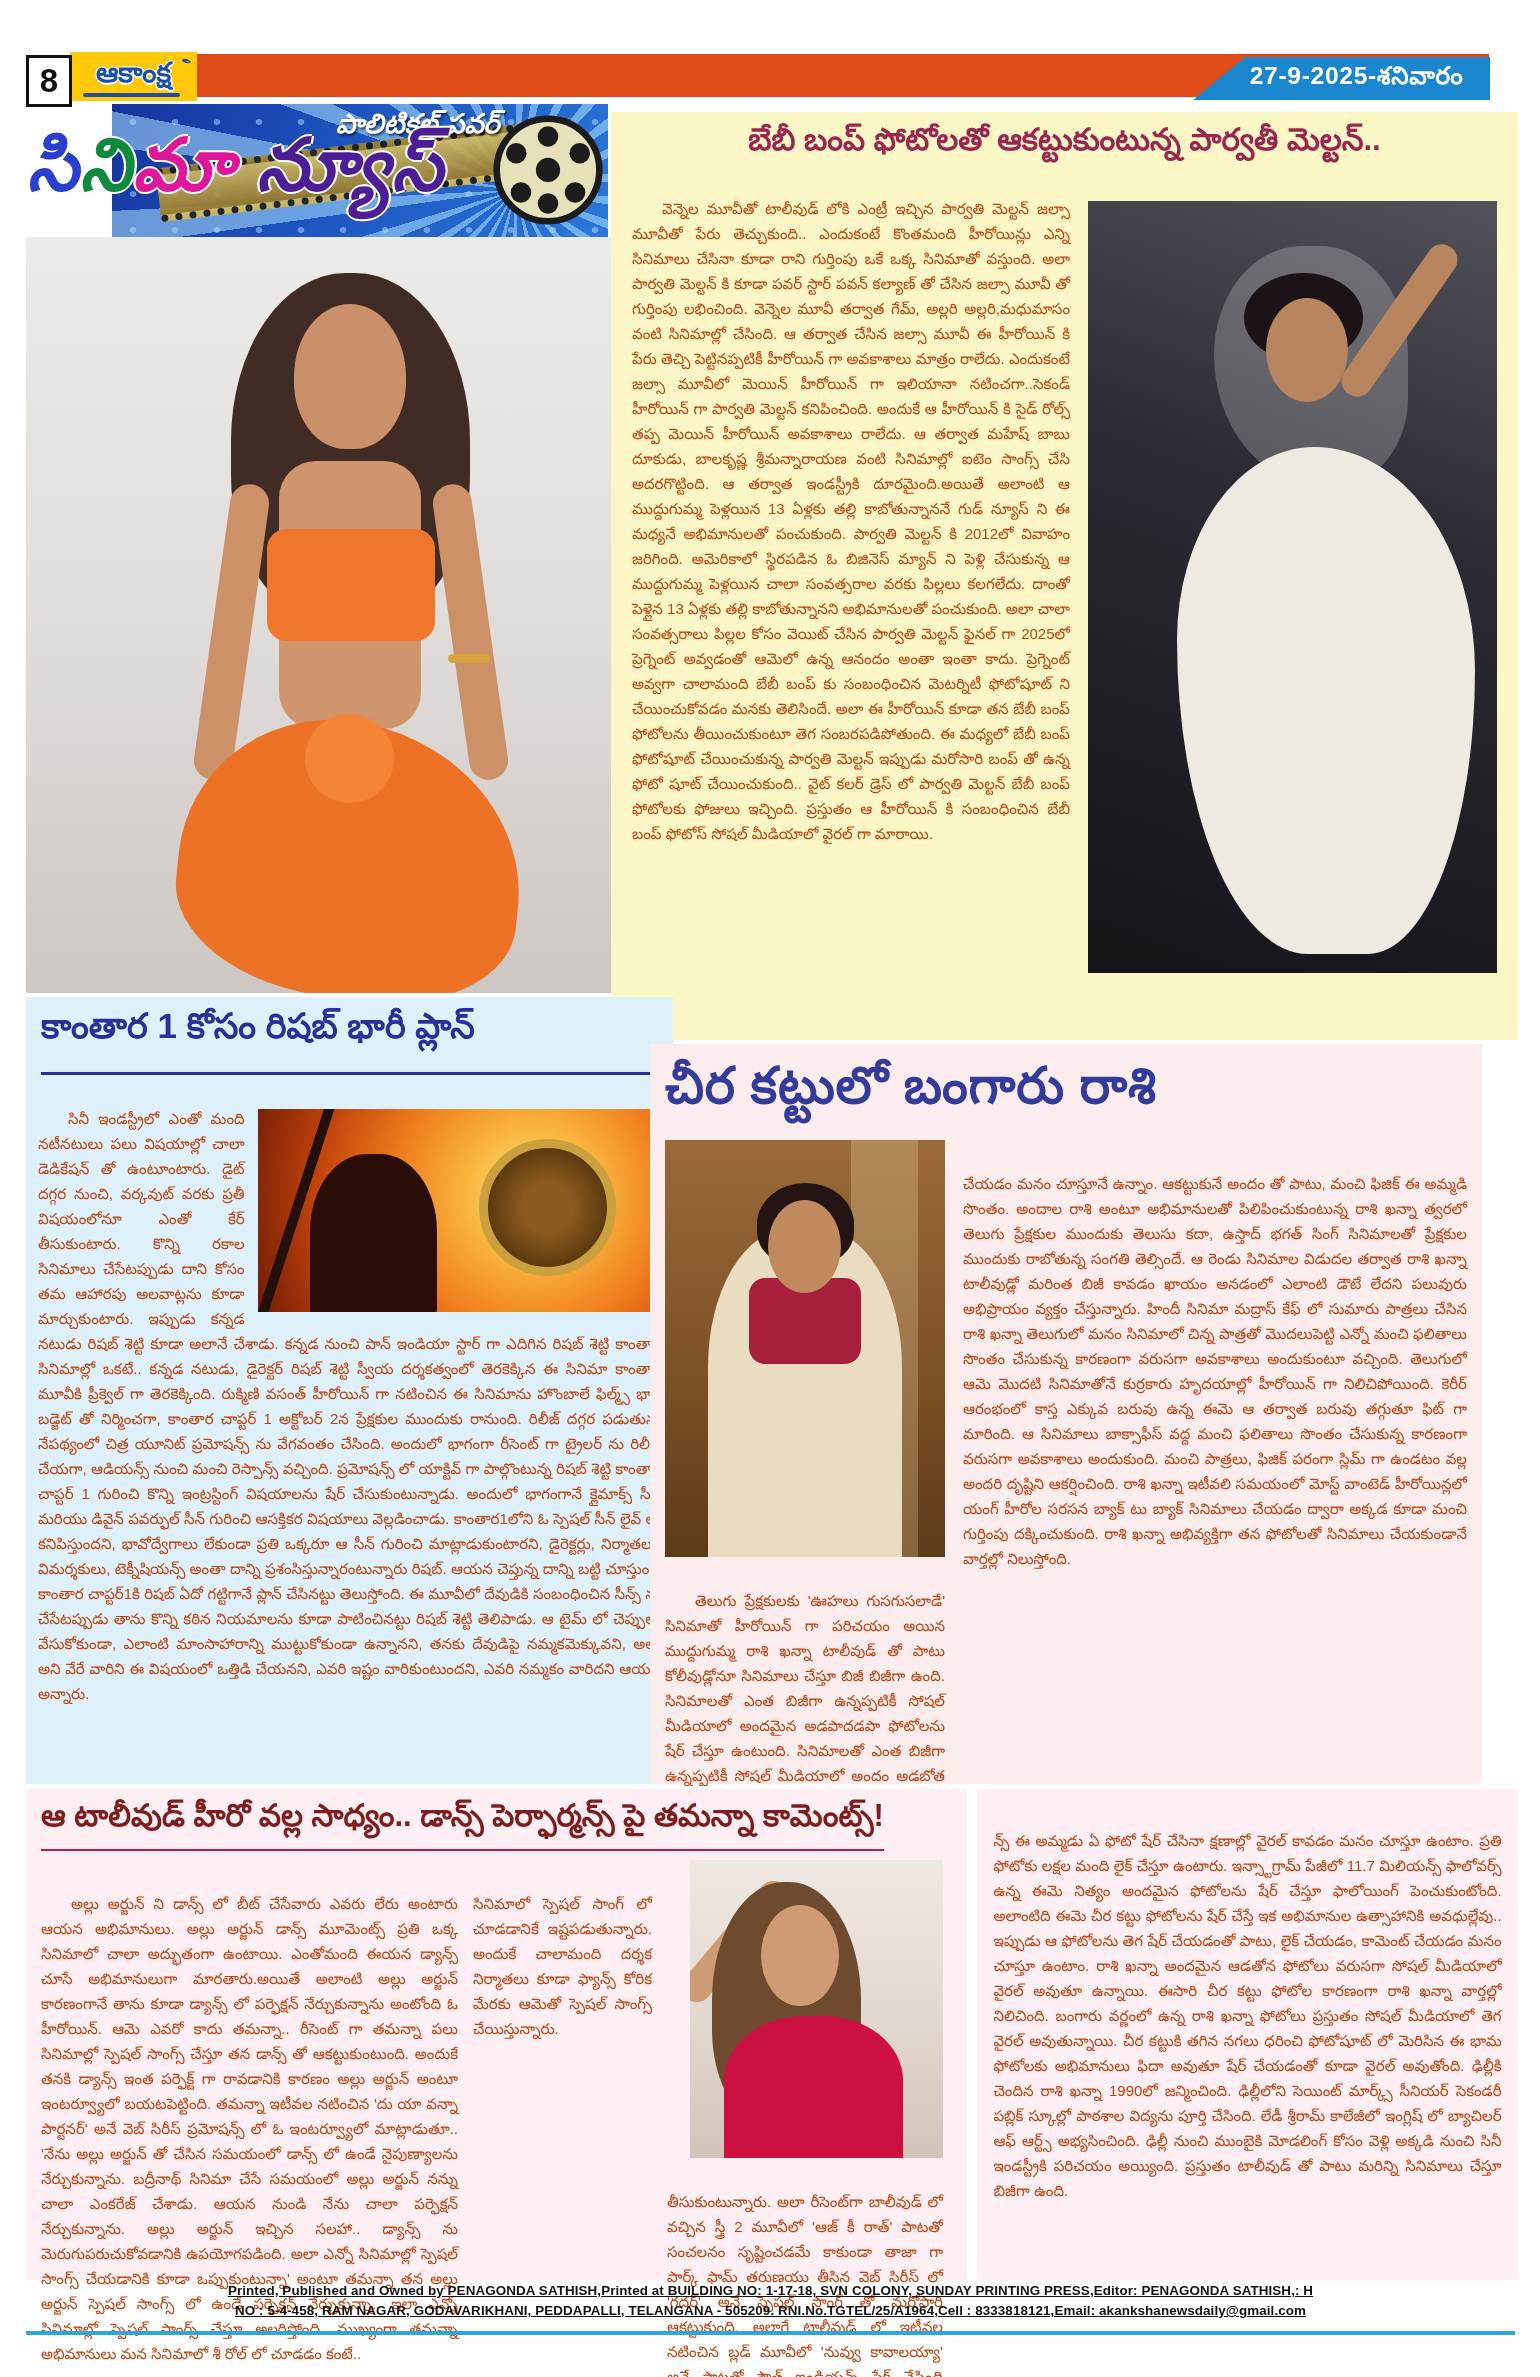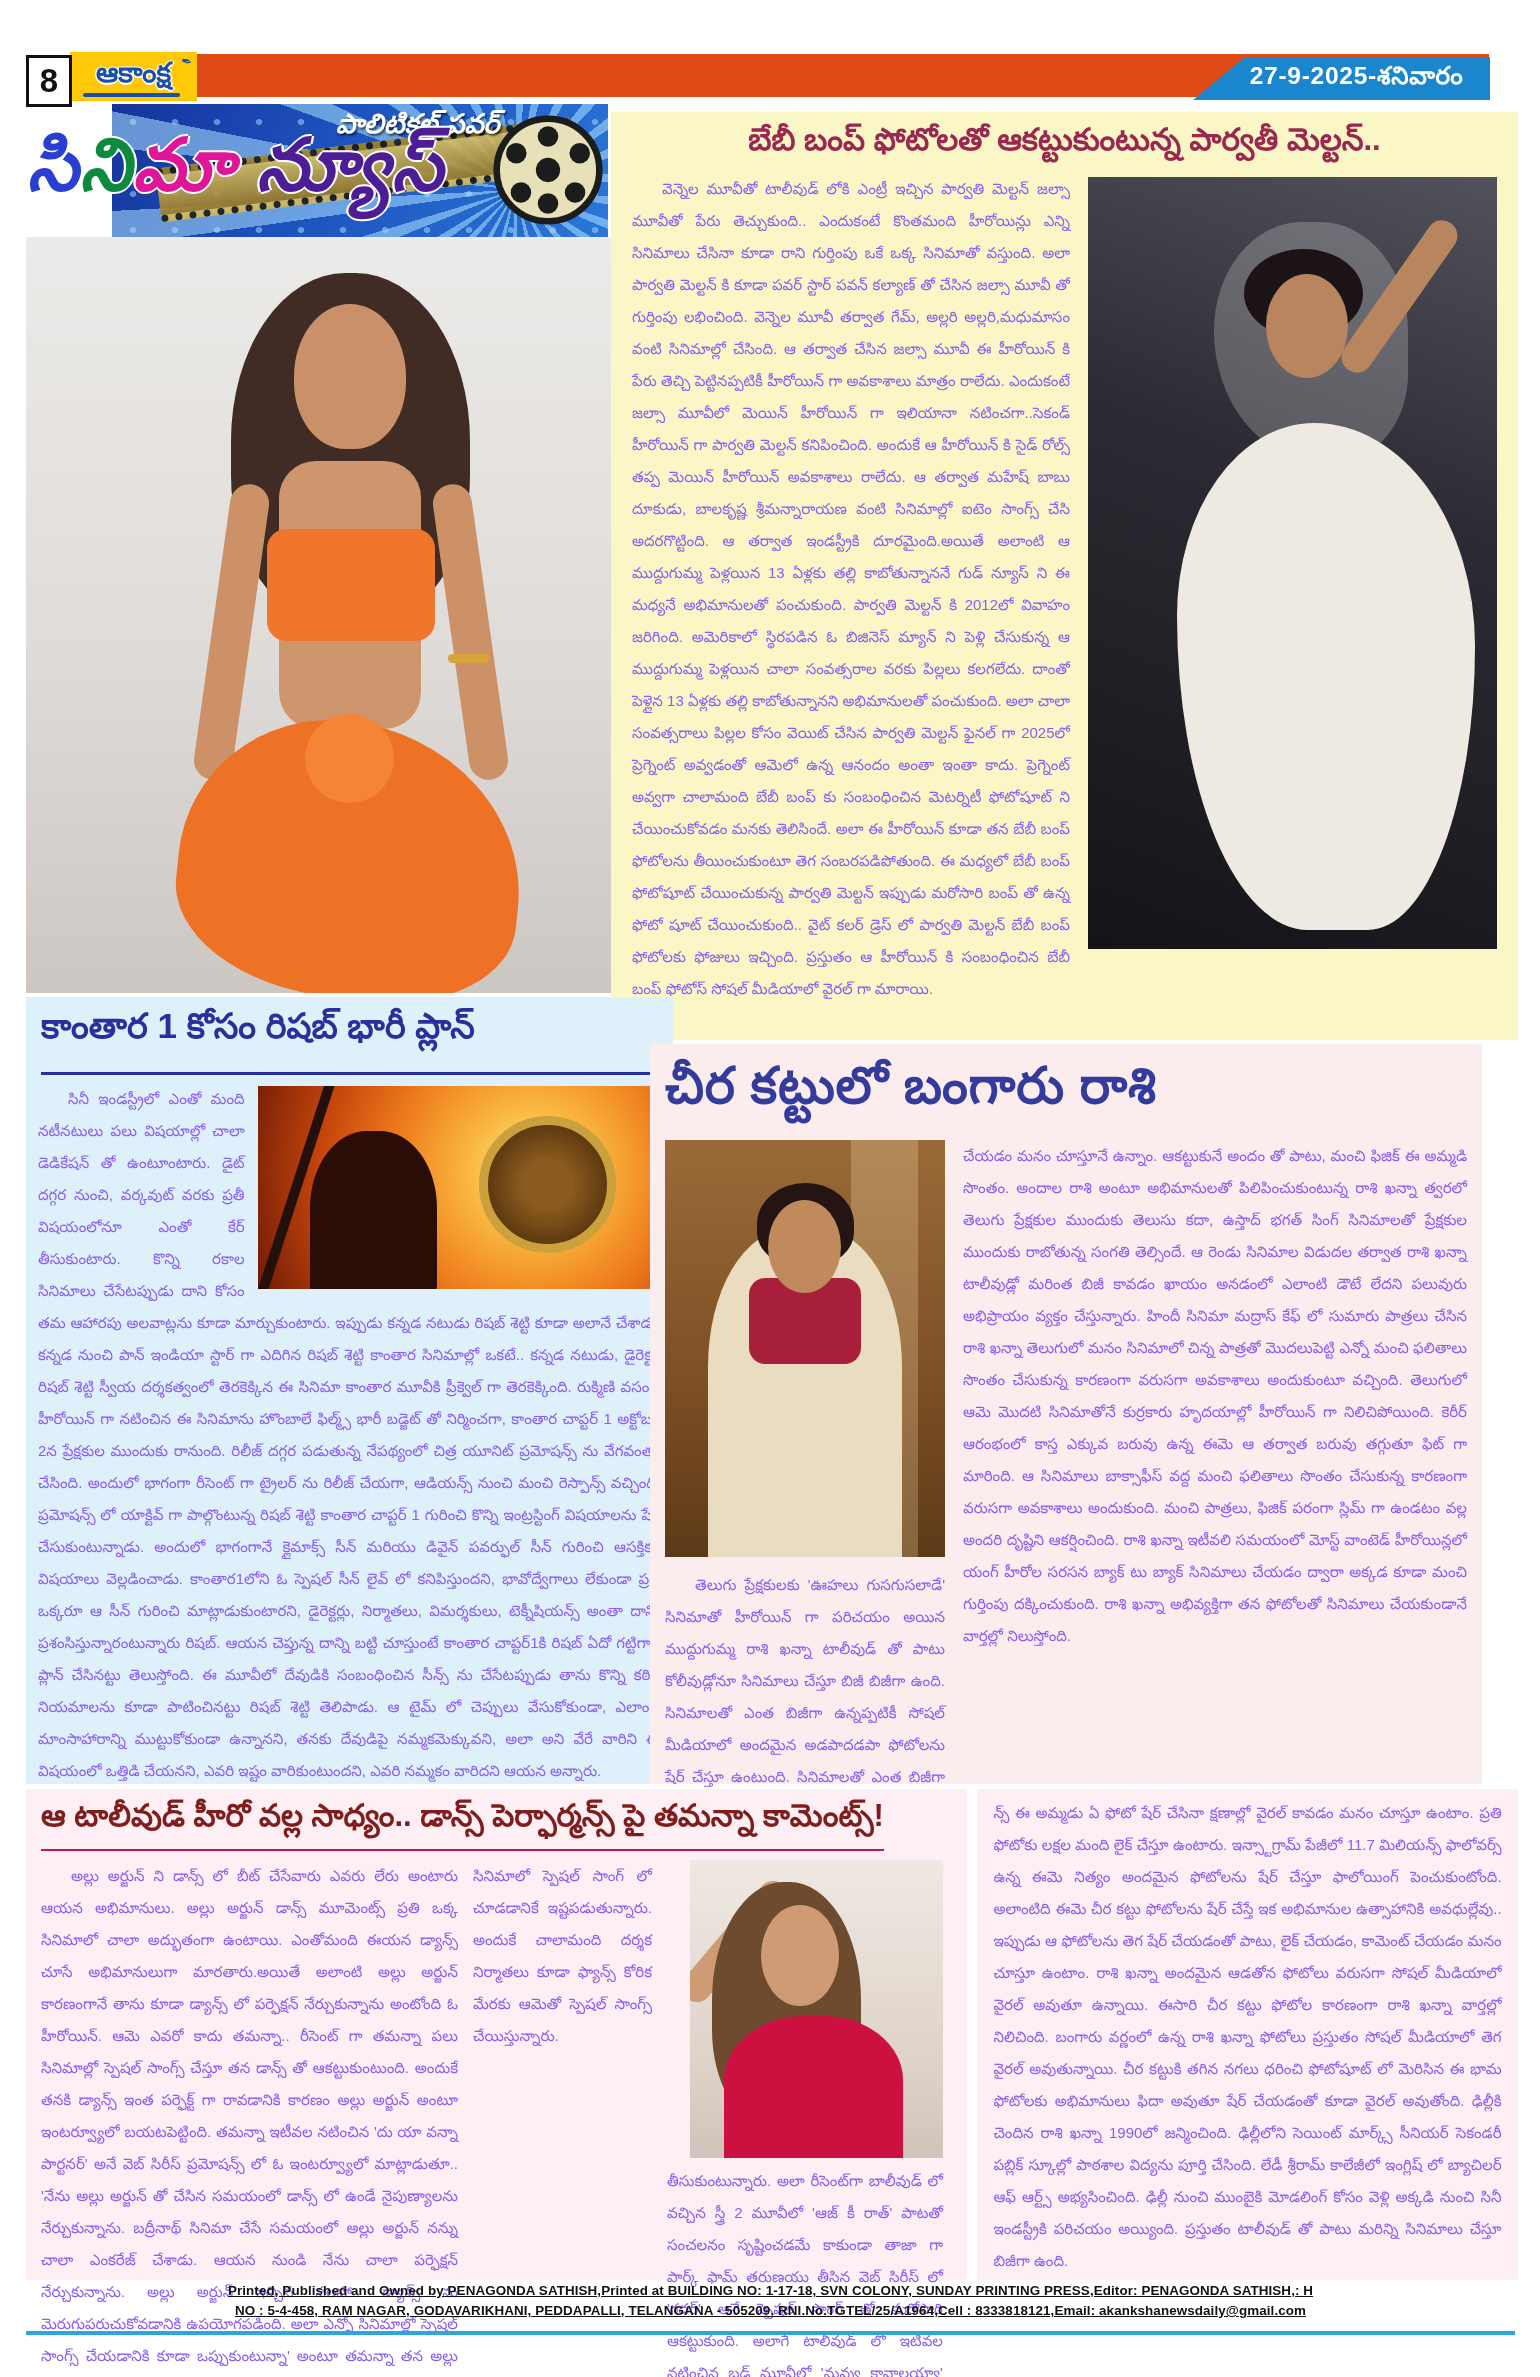--- a/index.html
+++ b/index.html
@@ -36,21 +36,21 @@
           text-shadow:1.5px 1.5px 2.2px rgba(0,0,0,.6);}
   .bigtitle{left:27px;top:125px;z-index:4;font-size:73px;line-height:1.1;font-weight:bold;font-style:italic;
             white-space:nowrap;letter-spacing:1.5px;}
   .bigtitle .t1{color:#2a3fd0;text-shadow:-2.2px 0 #fff,2.2px 0 #fff,0 -2.2px #fff,0 2.2px #fff;}
   .bigtitle .t2{color:#0d8a3e;text-shadow:-2.2px 0 #fff,2.2px 0 #fff,0 -2.2px #fff,0 2.2px #fff;}
   .bigtitle .t3{color:#df169a;text-shadow:-2.2px 0 #fff,2.2px 0 #fff,0 -2.2px #fff,0 2.2px #fff;}
   .bigtitle .t4{color:#4c1d95;text-shadow:-2.2px 0 #fff,2.2px 0 #fff,0 -2.2px #fff,0 2.2px #fff;}
   .reel{position:absolute;right:4.5px;top:10.4px;z-index:3;}
 
   
-  .btxt{font-size:15px;line-height:32px;color:#8b5cf6;text-align:justify;white-space:pre-line;}
+  .btxt{font-size:15px;line-height:25px;color:#c2410c;text-align:justify;white-space:pre-line;margin-top:31px;}
   .indent{text-indent:30px;}
 
   
   .photo{position:absolute;overflow:hidden;}
   .photo div{position:absolute;}
 
   .ph-orange{background:linear-gradient(180deg,#ecebe9 0%,#dfdbd8 55%,#cdc7c3 100%);}
   .ph-orange .hair{left:50%;top:36px;width:239px;height:350px;margin-left:-119px;background:#402c24;border-radius:48% 48% 42% 42%;}
   .ph-orange .face{left:50%;top:67px;width:112px;height:145px;margin-left:-56px;background:#c9906a;border-radius:50% 50% 46% 46%;}
   .ph-orange .torso{left:50%;top:224px;width:142px;height:268px;margin-left:-71px;background:#cf966e;border-radius:37px;}

